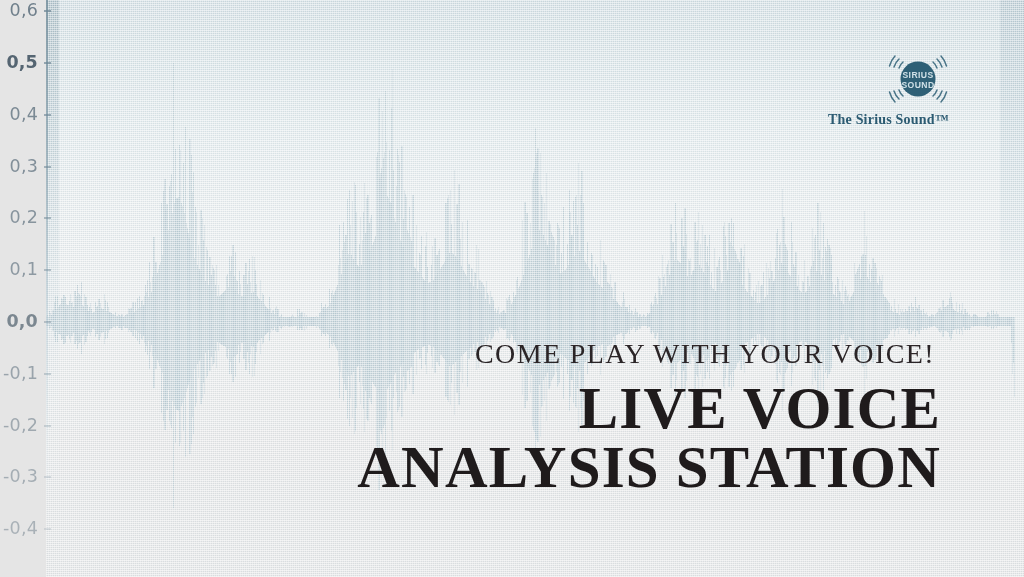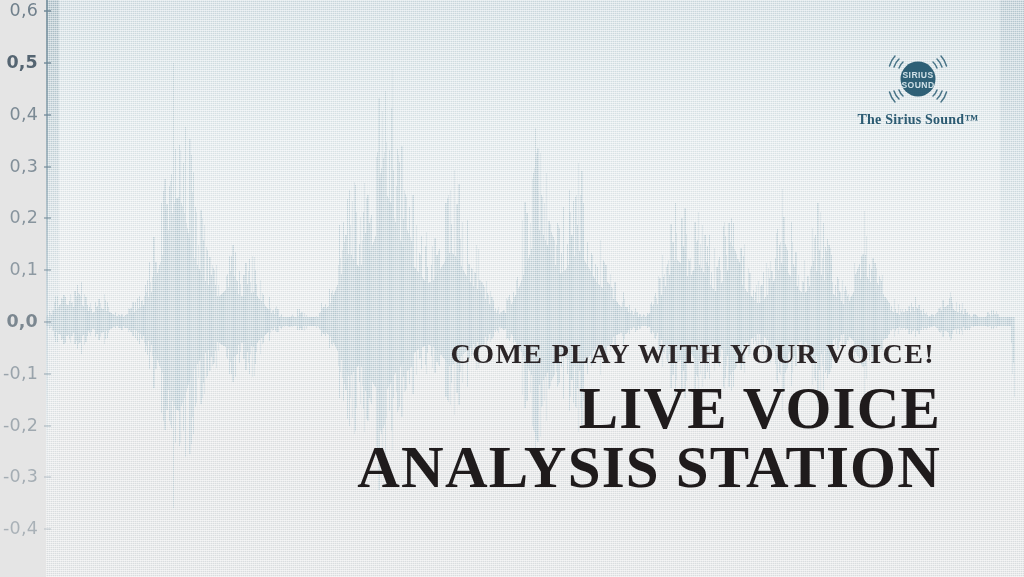--- a/index.html
+++ b/index.html
@@ -123,21 +123,20 @@
     height: 577px;
     pointer-events: none;
   }
 
   
   #logo-block {
     position: absolute;
     left: 828px;
     top: 48px;
     width: 180px;
-    text-align: center;
   }
   #logo-mark {
     width: 62px;
     height: 62px;
     margin: 0 auto;
     display: block;
   }
   #logo-wordmark {
     margin-top: 2px;
     font-family: "Liberation Serif", "DejaVu Serif", serif;
@@ -155,21 +154,21 @@
     top: 340px;
     width: 941px;
     text-align: right;
     font-family: "Liberation Serif", "DejaVu Serif", serif;
     color: #262122;
   }
   #tagline {
     font-size: 28px;
     letter-spacing: 1.4px;
     line-height: 1.0;
-    font-weight: 700;
+    font-weight: 400;
     color: #2b2527;
     padding-right: 6px;
   }
   #title-line-1 {
     font-size: 59px;
     letter-spacing: 1.2px;
     line-height: 1.08;
     margin-top: 9px;
     font-weight: 700;
     color: #1f1b1c;

